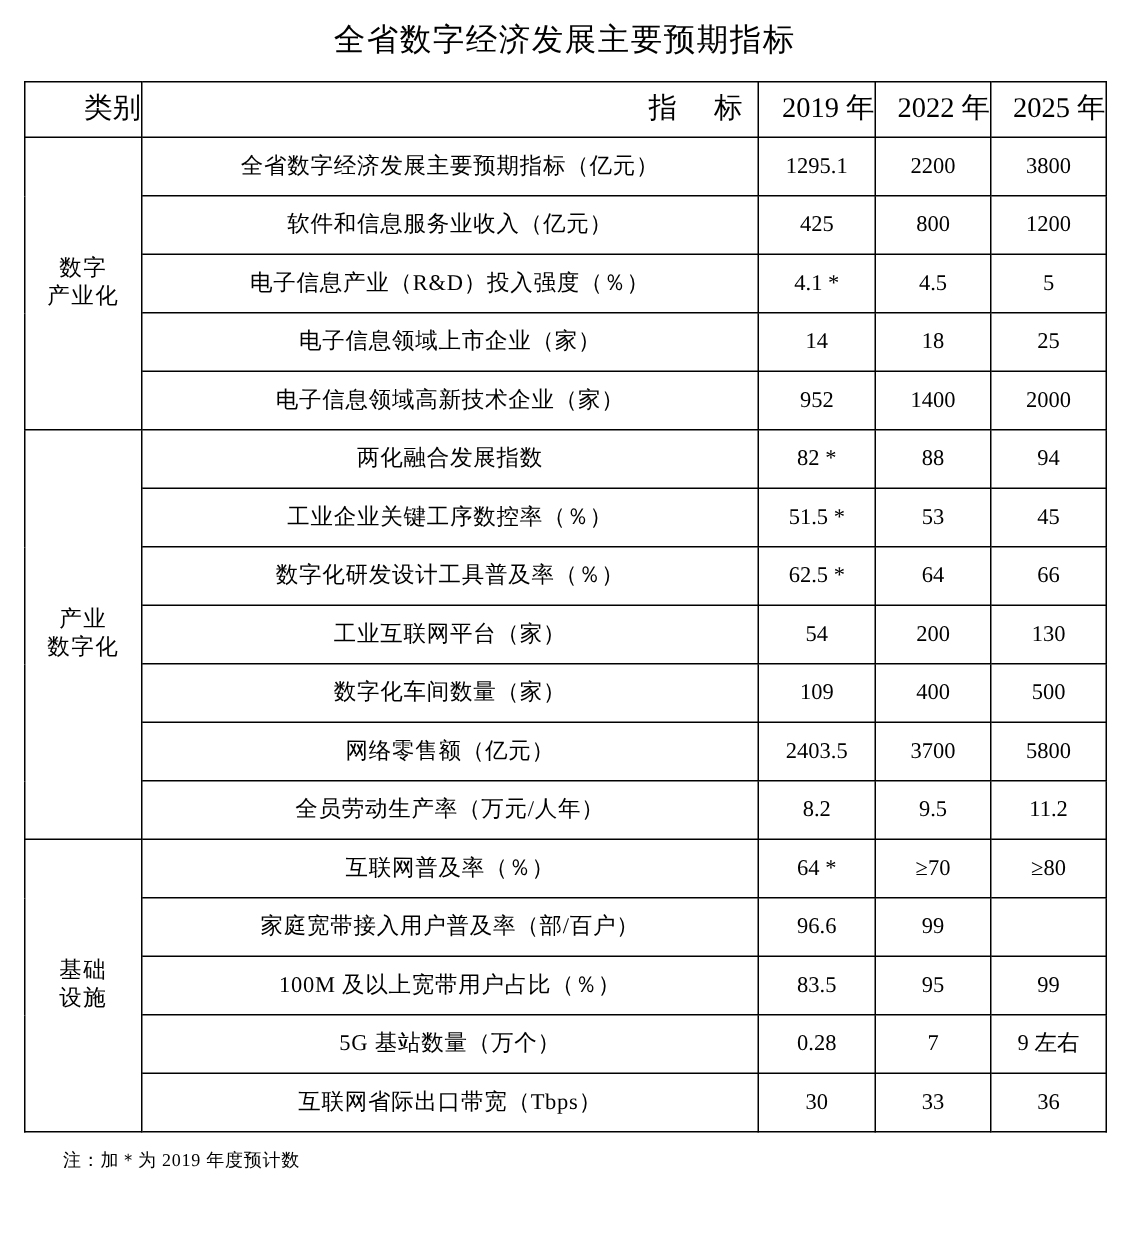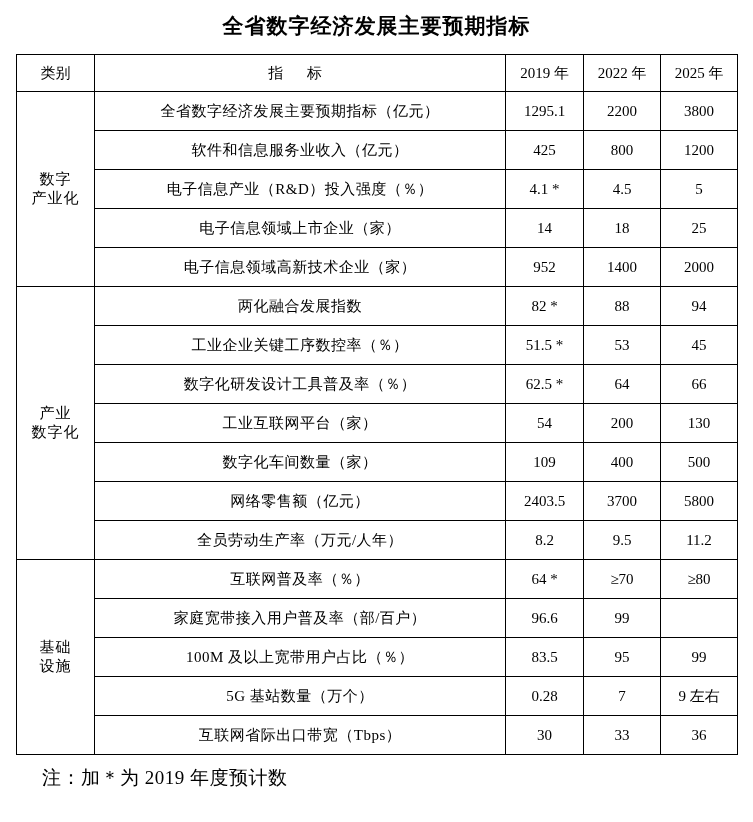--- a/index.html
+++ b/index.html
@@ -18,21 +18,21 @@
   .page {
     width: 753px;
     height: 822px;
     box-sizing: border-box;
     padding: 0 16px;
     position: relative;
   }
   .doc-title {
     text-align: center;
     font-size: 21px;
-    font-weight: bold;
+    font-weight: normal;
     letter-spacing: 1px;
     padding-top: 12px;
     padding-bottom: 14px;
     font-family: "Liberation Sans", "DejaVu Sans", sans-serif;
   }
   table.indicators {
     border-collapse: collapse;
     width: 721px;
     margin: 0 auto;
     table-layout: fixed;
@@ -42,21 +42,22 @@
     font-weight: normal;
     font-size: 15px;
     text-align: center;
     vertical-align: middle;
     padding: 0;
     height: 38px;
     line-height: 1.25;
   }
   table.indicators thead td {
     height: 36px;
-    font-size: 15px;
+    font-size: 19px;
+    text-align: right;
   }
   .col-cat { width: 78px; }
   .col-ind { width: 411px; }
   .col-y1 { width: 78px; }
   .col-y2 { width: 77px; }
   .col-y3 { width: 77px; }
 
   .cat-cell {
     font-size: 15px;
     letter-spacing: 1px;
@@ -71,21 +72,21 @@
     font-size: 15px;
     letter-spacing: 0.5px;
   }
   .num-cell {
     font-size: 15px;
     font-family: Liberation Serif, serif;
   }
   .note {
     width: 721px;
     margin: 10px auto 0 auto;
-    font-size: 19px;
+    font-size: 12px;
     letter-spacing: 0.5px;
     padding-left: 26px;
     box-sizing: border-box;
   }
   .thick-top td {
     border-top: 1px solid #000000;
   }
 </style>
 </head>
 <body>

